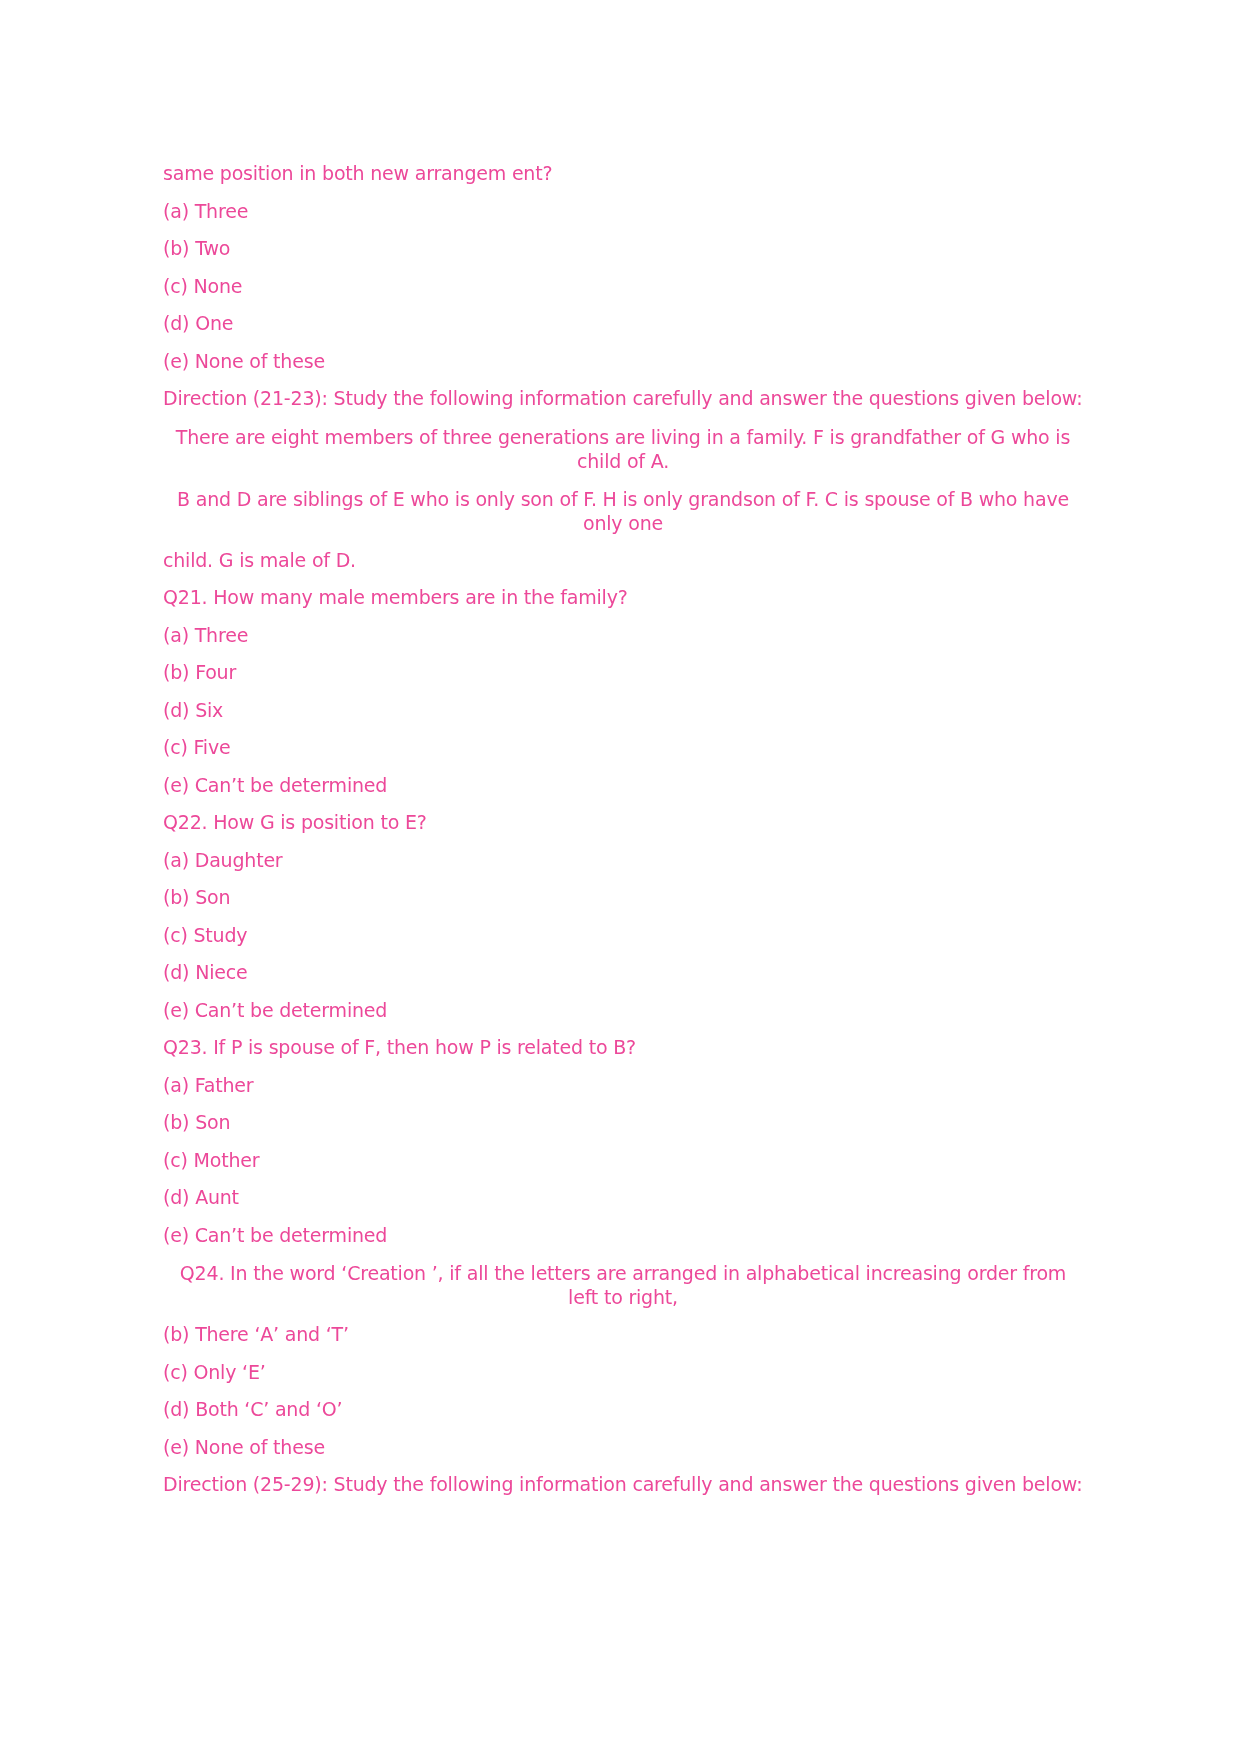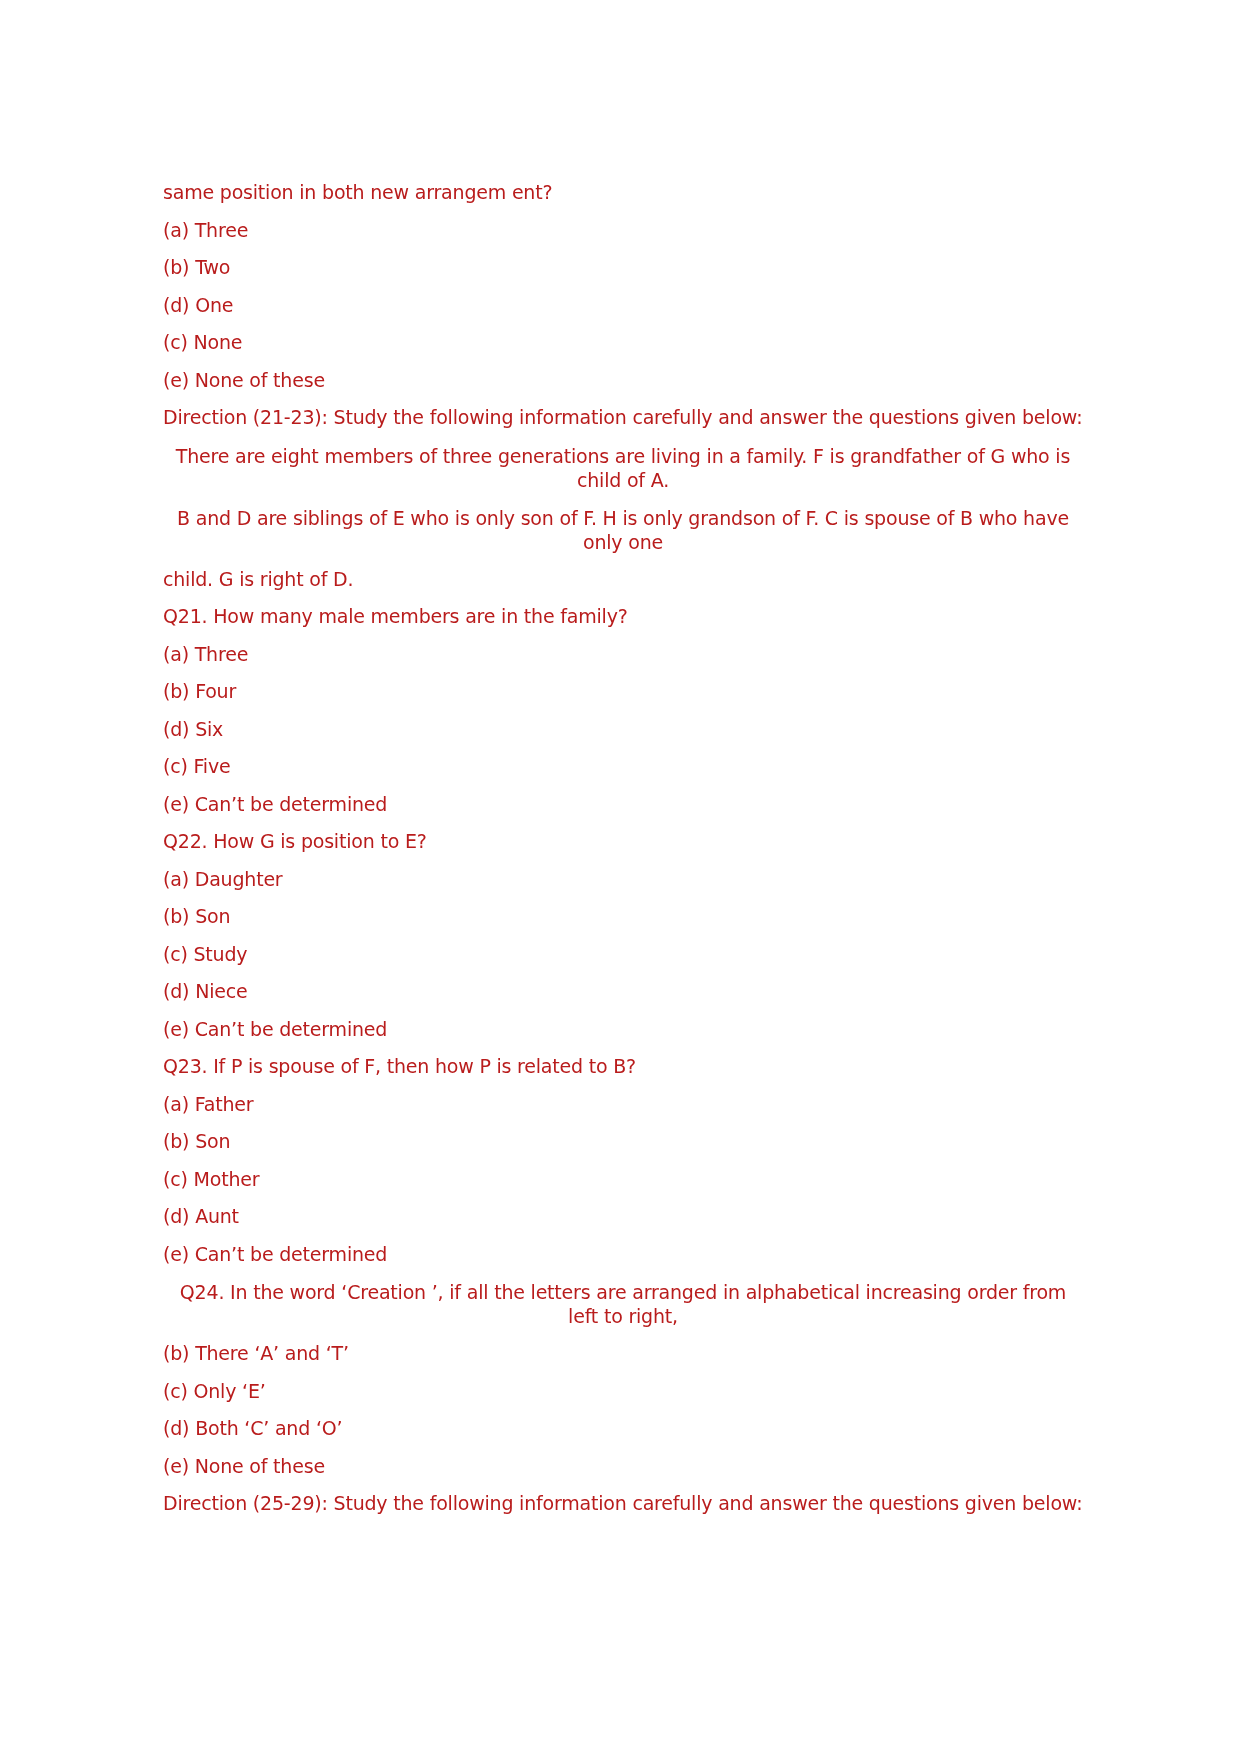--- a/index.html
+++ b/index.html
@@ -1,38 +1,38 @@
 <!DOCTYPE html>
 <html><head>
   <meta charset="utf-8">
   <style>
     html, body { margin: 0; padding: 0; background: #ffffff; }
     body { width: 1241px; height: 1754px; position: relative; overflow: hidden; }
     .page {
       position: absolute; left: 163px; top: 162px; width: 920px;
       font-family: "DejaVu Sans", sans-serif; font-size: 19px;
-      color: #b91c1c; letter-spacing: -0.2px; margin-top: 19px;
+      color: #ec4899; letter-spacing: -0.2px;
     }
     .line { display: block; line-height: 22px; margin: 0 0 15.5px 0; white-space: normal; }
     .line.wrap { line-height: 24px; margin-bottom: 14px; text-align: center; }
   </style>
 </head>
 <body>
 
 <div class="page">
   <span class="line">same position in both new arrangem ent?</span>
   <span class="line">(a) Three</span>
   <span class="line">(b) Two</span>
+  <span class="line">(c) None</span>
   <span class="line">(d) One</span>
-  <span class="line">(c) None</span>
   <span class="line">(e) None of these</span>
   <span class="line">Direction (21-23): Study the following information carefully and answer the questions given below:</span>
   <span class="line wrap">There are eight members of three generations are living in a family. F is grandfather of G who is child of A.</span>
   <span class="line wrap">B and D are siblings of E who is only son of F. H is only grandson of F. C is spouse of B who have only one</span>
-  <span class="line">child. G is right of D.</span>
+  <span class="line">child. G is male of D.</span>
   <span class="line">Q21. How many male members are in the family?</span>
   <span class="line">(a) Three</span>
   <span class="line">(b) Four</span>
   <span class="line">(d) Six</span>
   <span class="line">(c) Five</span>
   <span class="line">(e) Can’t be determined</span>
   <span class="line">Q22. How G is position to E?</span>
   <span class="line">(a) Daughter</span>
   <span class="line">(b) Son</span>
   <span class="line">(c) Study</span>

